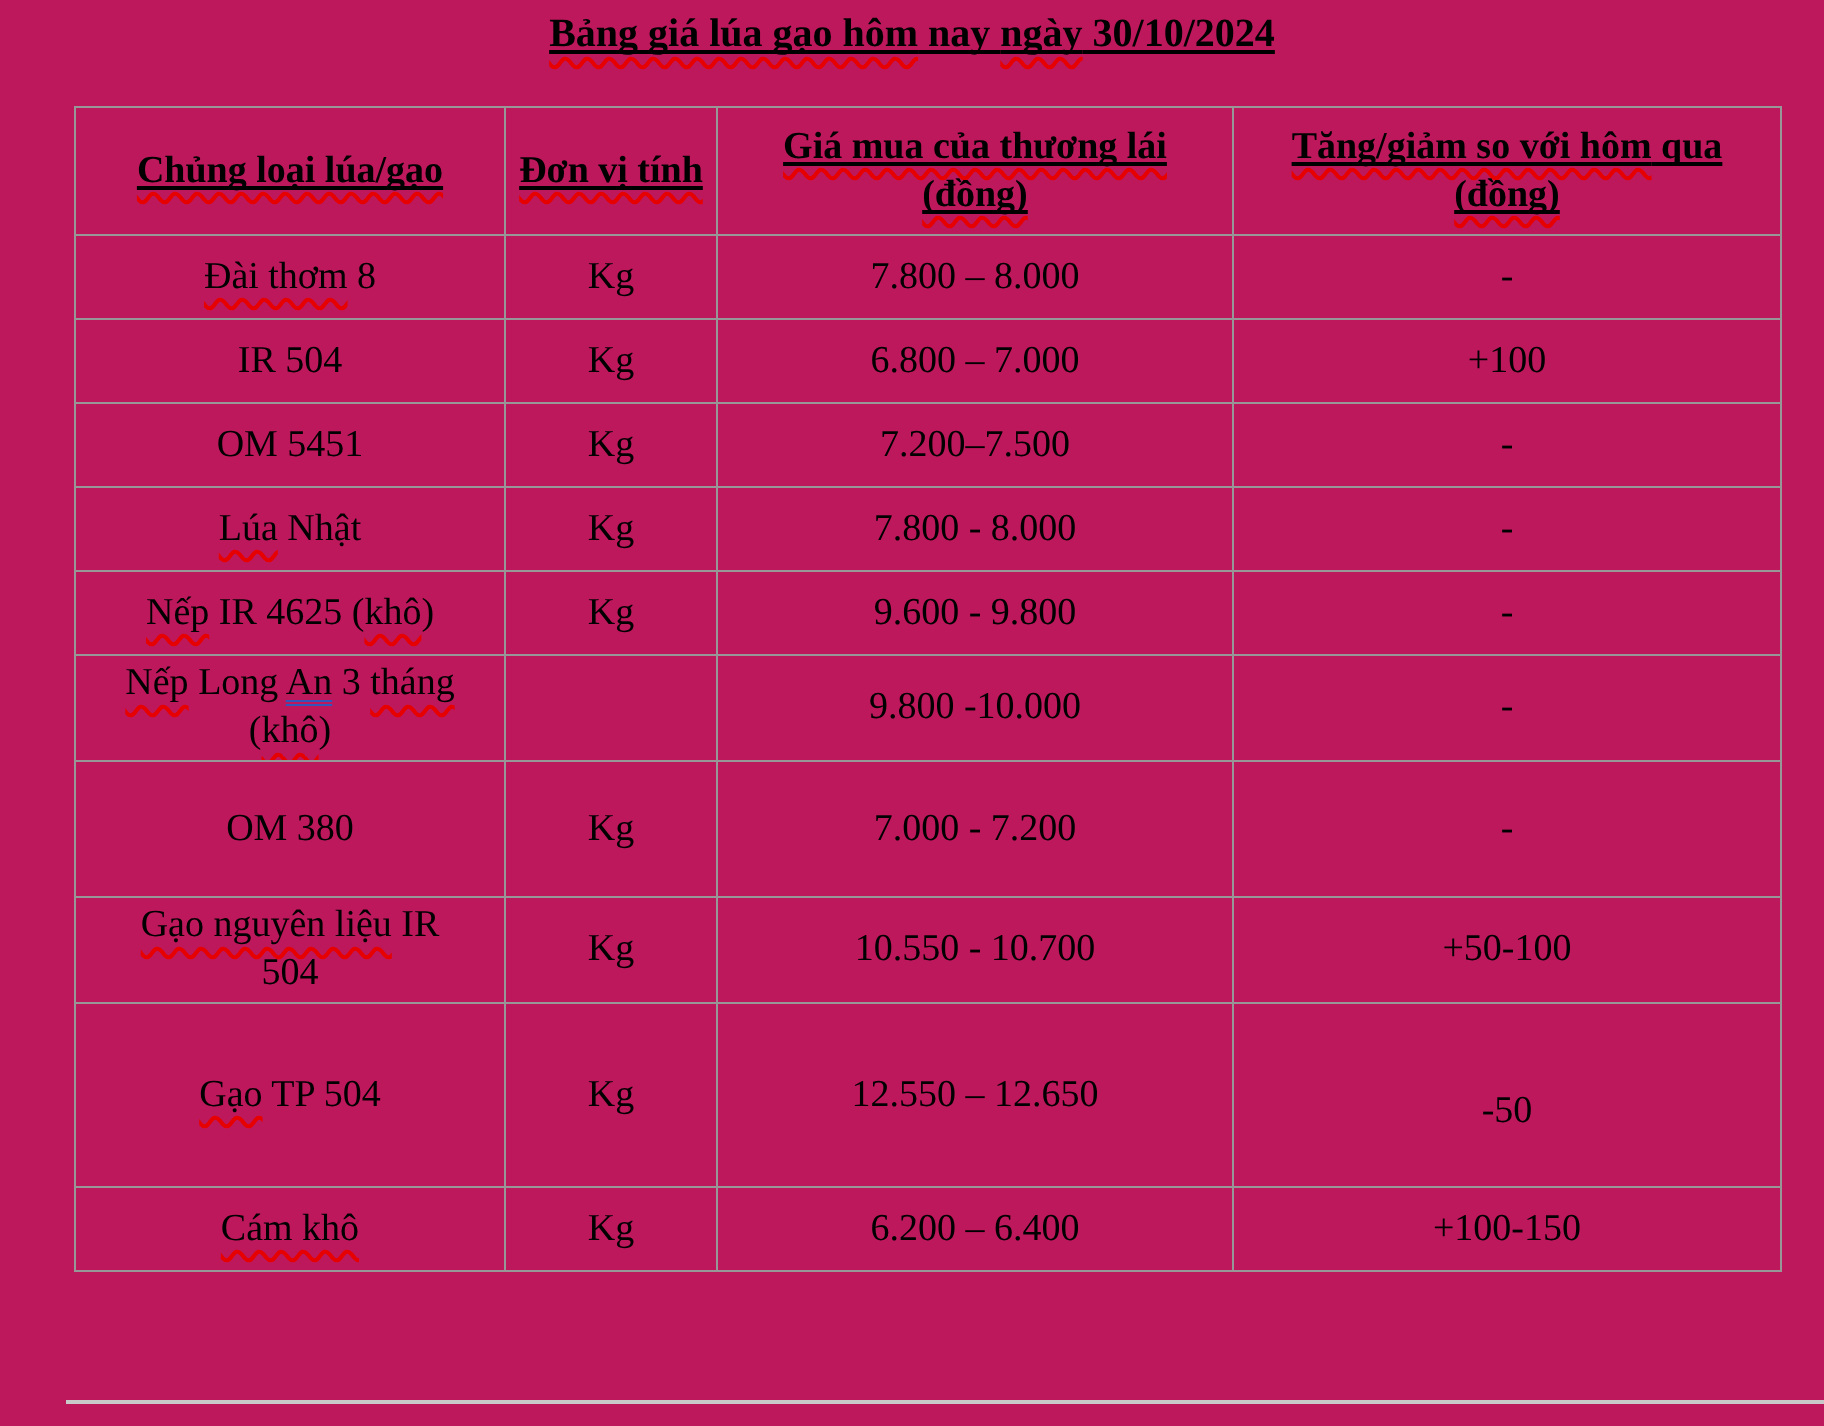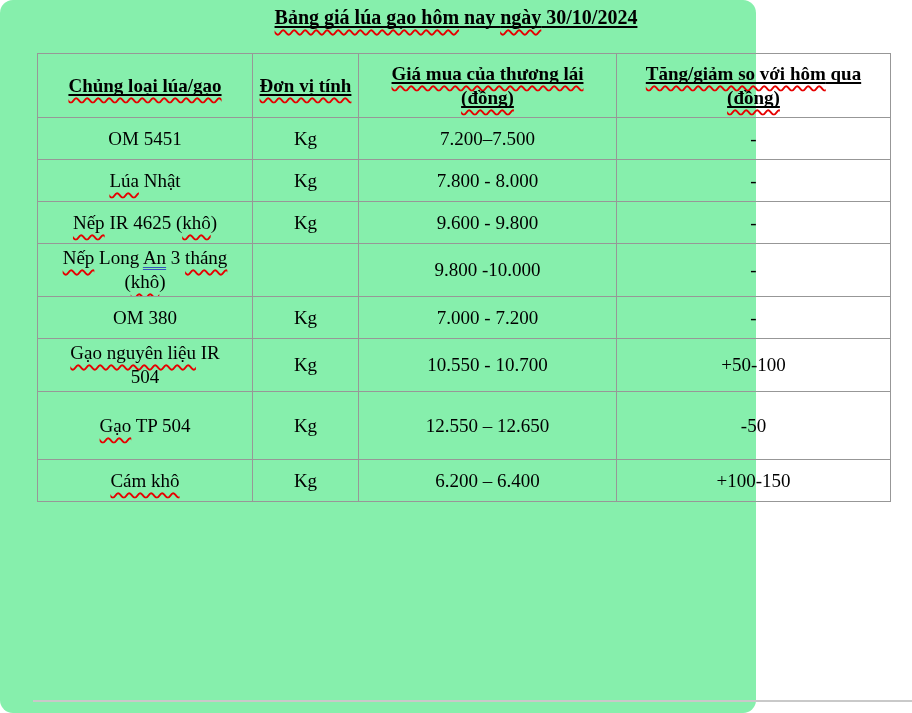--- a/index.html
+++ b/index.html
@@ -5,21 +5,21 @@
   :root{
     --border:#979797;
     --wavy:#e60000;
     --grammar:#3355bb;
     --shadow:#c9c9c9;
     --text:#000000;
   }
   *{box-sizing:border-box;margin:0;padding:0;}
   html,body{width:912px;height:713px;overflow:hidden;background:#ffffff;}
   body{font-family:"Liberation Serif","DejaVu Serif",serif;color:var(--text);}
-  .page{position:relative;width:756px;height:713px;background:#86efac;border-radius:13px;}
+  .page{position:relative;width:912px;height:713px;background:#be185d;}
 
   .title{
     position:absolute;top:4px;left:0;width:912px;
     text-align:center;font-size:20px;font-weight:bold;line-height:26px;
     white-space:nowrap;
   }
   .u{
     text-decoration:underline;
     text-decoration-thickness:1.5px;
     text-underline-offset:2px;
@@ -89,20 +89,32 @@
     <thead>
       <tr id="header-row">
           <th><span class="u"><span class="m-w">Chủng loại lúa/gạo</span></span></th>
           <th><span class="u"><span class="m-w">Đơn vị tính</span></span></th>
           <th><span class="u"><span class="m-w">Giá mua của thương lái</span><br><span class="m-w">(đồng)</span></span></th>
           <th><span class="u"><span class="m-w">Tăng/giảm so với hôm</span><span> qua</span><br><span class="m-w">(đồng)</span></span></th>
         </tr>
     </thead>
     <tbody id="table-body">
         <tr>
+          <td class="cell-name"><span class="m-w">Đài thơm</span><span> 8</span></td>
+          <td class="cell-unit">Kg</td>
+          <td class="cell-price">7.800 – 8.000</td>
+          <td class="cell-change">-</td>
+        </tr>
+        <tr>
+          <td class="cell-name"><span>IR 504</span></td>
+          <td class="cell-unit">Kg</td>
+          <td class="cell-price">6.800 – 7.000</td>
+          <td class="cell-change">+100</td>
+        </tr>
+        <tr>
           <td class="cell-name"><span>OM 5451</span></td>
           <td class="cell-unit">Kg</td>
           <td class="cell-price">7.200–7.500</td>
           <td class="cell-change">-</td>
         </tr>
         <tr>
           <td class="cell-name"><span class="m-w">Lúa</span><span> Nhật</span></td>
           <td class="cell-unit">Kg</td>
           <td class="cell-price">7.800 - 8.000</td>
           <td class="cell-change">-</td>

